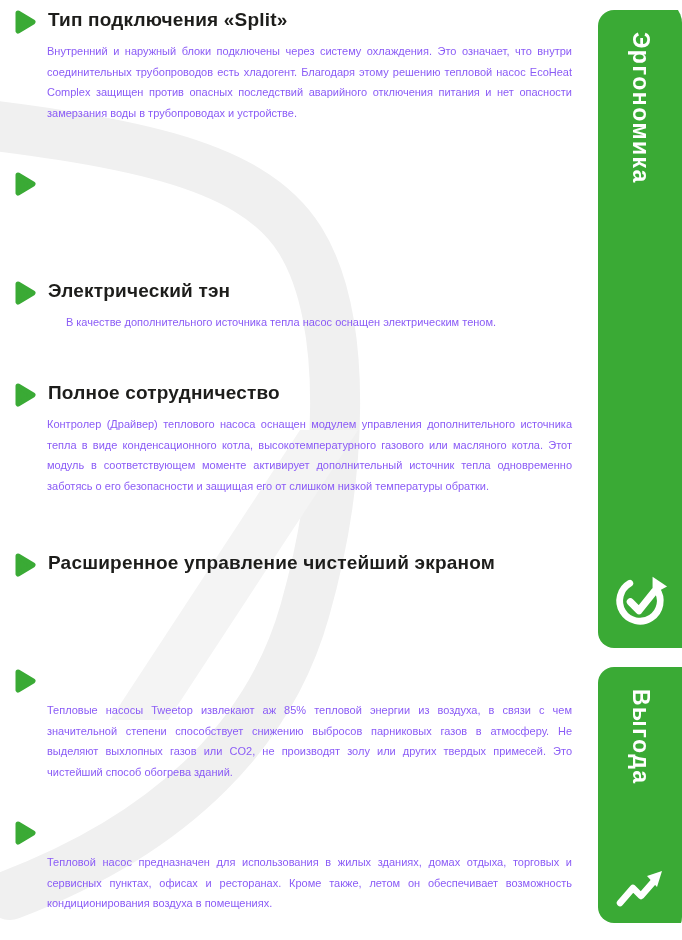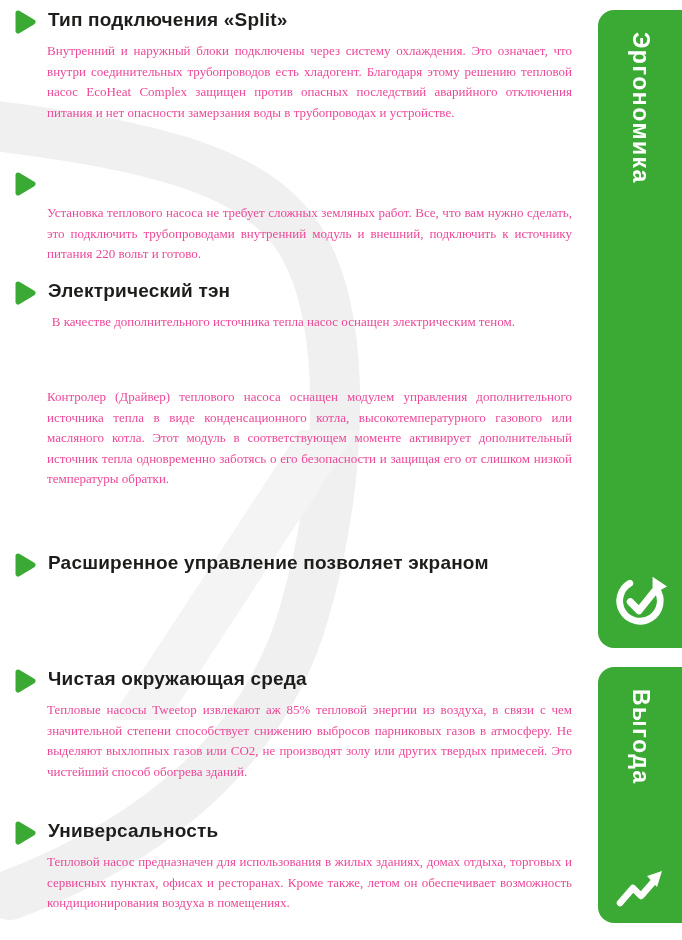--- a/index.html
+++ b/index.html
@@ -3,44 +3,43 @@
 <meta charset="utf-8">
 <style>
   html,body { margin:0; padding:0; }
   body {
     width:682px; height:940px;
     background:#ffffff;
     font-family:"Liberation Sans", sans-serif;
     position:relative;
     overflow:hidden;
   }
-  .page { position:absolute; inset:0; width:682px; height:940px; overflow:hidden; }
+  .page { position:absolute; inset:0; width:682px; height:940px; overflow:hidden;border-radius:23px; }
 
   
   .watermark { position:absolute; left:0; top:0; z-index:0; }
 
   
   .content { position:absolute; left:0; top:0; width:600px; height:940px; z-index:1; }
   .section { position:absolute; left:14px; width:560px; }
   .s1{ top:8px; } .s2{ top:170px; } .s3{ top:279px; } .s4{ top:381px; }
   .s5{ top:551px; } .s6{ top:667px; } .s7{ top:819px; }
 
   .sec-head { display:flex; align-items:flex-start; gap:10px; }
   .bullet { flex:0 0 auto; margin-top:1px; }
   .sec-title {
     font-size:19px; font-weight:bold; color:#1d1d1b;
     line-height:24px; letter-spacing:0.2px;
   }
   .sec-body {
     margin:6px 0 0 33px; width:525px;
-    font-size:13px; line-height:20.5px; color:#ec4899;
+    font-size:11px; line-height:20.5px; color:#8b5cf6;
     text-align:justify;
-    font-family:Liberation Serif, serif;
   }
-  .s3 .sec-body { text-align:right; max-width:468px; }
+  .s3 .sec-body { text-align:center; max-width:468px; }
 
   
   .panel {
     position:absolute; left:598px; width:84px;
     background:#3aaa35;
     border-radius:16px 0 0 16px;
     z-index:2;
   }
   .panel-1 { top:10px; height:638px; }
   .panel-2 { top:667px; height:256px; }
@@ -78,62 +77,65 @@
       </div>
       <div class="sec-body">Внутренний и наружный блоки подключены через систему охлаждения. Это означает, что внутри соединительных трубопроводов есть хладогент. Благодаря этому решению тепловой насос EcoHeat Complex защищен против опасных последствий аварийного отключения питания и нет опасности замерзания воды в трубопроводах и устройстве.</div>
     </div>
 
     <div class="section s2">
       <div class="sec-head">
         <svg class="bullet" width="24" height="26" viewBox="0 0 24 26">
           <path d="M4 4 L19 13 L4 22 Z" fill="#3aaa35" stroke="#3aaa35" stroke-width="5" stroke-linejoin="round"></path>
         </svg>
       </div>
-      <div class="sec-body">Установка теплового насоса не требует сложных земляных работ. Все, что вам нужно сделать, это подключить трубопроводами внутренний модуль и внешний, подключить к источнику питания 220 вольт и готово.</div>
     </div>
 
     <div class="section s3">
       <div class="sec-head">
         <svg class="bullet" width="24" height="26" viewBox="0 0 24 26">
           <path d="M4 4 L19 13 L4 22 Z" fill="#3aaa35" stroke="#3aaa35" stroke-width="5" stroke-linejoin="round"></path>
         </svg>
         <div class="sec-title">Электрический тэн</div>
       </div>
       <div class="sec-body">В качестве дополнительного источника тепла насос оснащен электрическим теном.</div>
     </div>
 
     <div class="section s4">
+      <div class="sec-head">
+        <svg class="bullet" width="24" height="26" viewBox="0 0 24 26">
+          <path d="M4 4 L19 13 L4 22 Z" fill="#3aaa35" stroke="#3aaa35" stroke-width="5" stroke-linejoin="round"></path>
+        </svg>
+        <div class="sec-title">Полное сотрудничество</div>
+      </div>
       <div class="sec-body">Контролер (Драйвер) теплового насоса оснащен модулем управления дополнительного источника тепла в виде конденсационного котла, высокотемпературного газового или масляного котла. Этот модуль в соответствующем моменте активирует дополнительный источник тепла одновременно заботясь о его безопасности и защищая его от слишком низкой температуры обратки.</div>
     </div>
 
     <div class="section s5">
       <div class="sec-head">
         <svg class="bullet" width="24" height="26" viewBox="0 0 24 26">
           <path d="M4 4 L19 13 L4 22 Z" fill="#3aaa35" stroke="#3aaa35" stroke-width="5" stroke-linejoin="round"></path>
         </svg>
-        <div class="sec-title">Расширенное управление позволяет экраном</div>
+        <div class="sec-title">Расширенное управление чистейший экраном</div>
       </div>
     </div>
 
     <div class="section s6">
       <div class="sec-head">
         <svg class="bullet" width="24" height="26" viewBox="0 0 24 26">
           <path d="M4 4 L19 13 L4 22 Z" fill="#3aaa35" stroke="#3aaa35" stroke-width="5" stroke-linejoin="round"></path>
         </svg>
-        <div class="sec-title">Чистая окружающая среда</div>
       </div>
       <div class="sec-body">Тепловые насосы Tweetop извлекают аж 85% тепловой энергии из воздуха, в связи с чем значительной степени способствует снижению выбросов парниковых газов в атмосферу. Не выделяют выхлопных газов или CO2, не производят золу или других твердых примесей. Это чистейший способ обогрева зданий.</div>
     </div>
 
     <div class="section s7">
       <div class="sec-head">
         <svg class="bullet" width="24" height="26" viewBox="0 0 24 26">
           <path d="M4 4 L19 13 L4 22 Z" fill="#3aaa35" stroke="#3aaa35" stroke-width="5" stroke-linejoin="round"></path>
         </svg>
-        <div class="sec-title">Универсальность</div>
       </div>
       <div class="sec-body">Тепловой насос предназначен для использования в жилых зданиях, домах отдыха, торговых и сервисных пунктах, офисах и ресторанах. Кроме также, летом он обеспечивает возможность кондиционирования воздуха в помещениях.</div>
     </div>
 
   </div>
 
   <div class="panel panel-1">
     <div class="panel-label">Эргономика</div>
     <svg class="panel-icon" width="58" height="60" viewBox="0 0 60 62">
       <path d="M 19.5 15.8 A 21 21 0 1 0 47.2 22" fill="none" stroke="#ffffff" stroke-width="7" stroke-linecap="round"></path>

